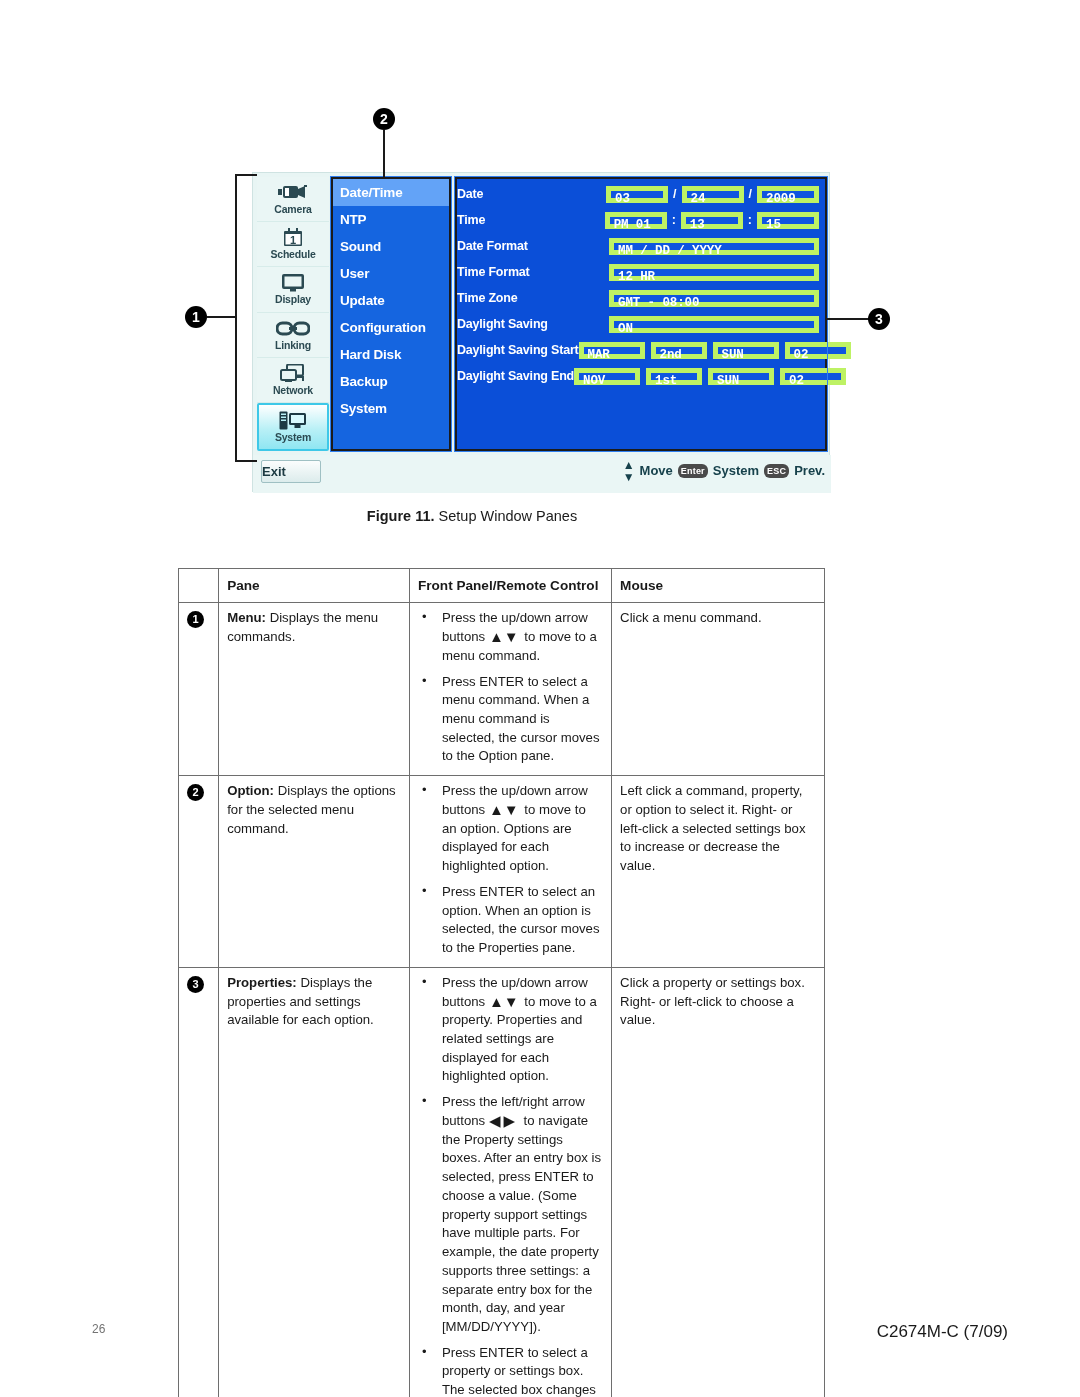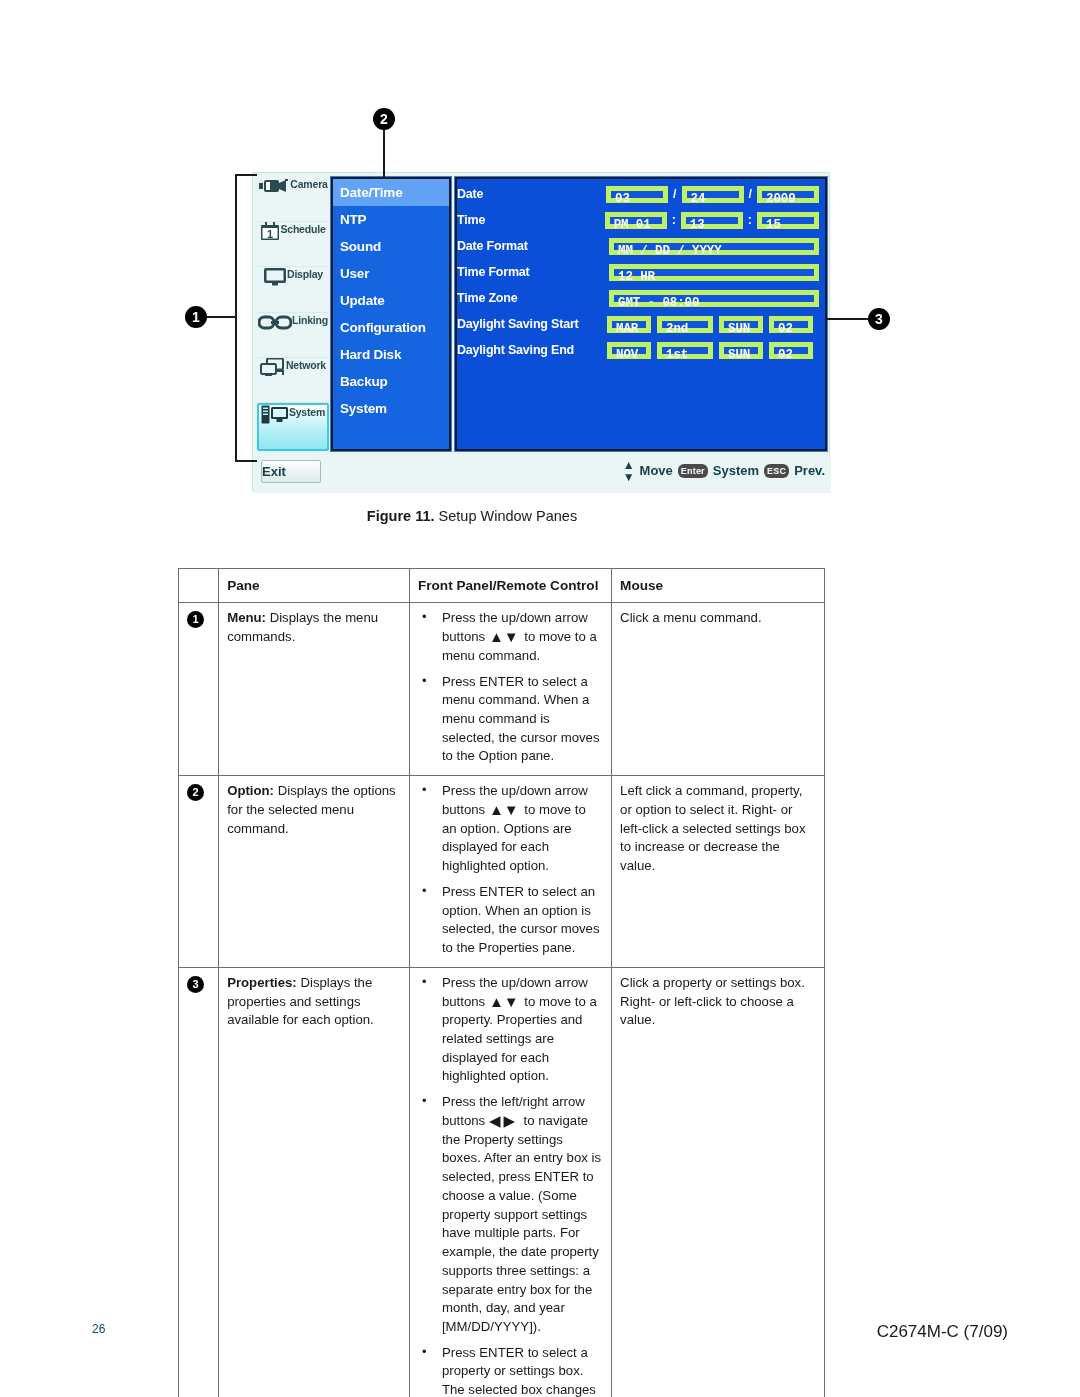--- a/index.html
+++ b/index.html
@@ -69,21 +69,22 @@
     top: 4px;
     width: 72px;
     height: 274px;
     background: #eaf6f5;
     display: flex;
     flex-direction: column;
   }
   .menu-item {
     flex: 1 1 0;
     display: flex;
-    flex-direction: row;
+    flex-direction: column;
+    align-items: center;
     justify-content: center;
     border-bottom: 1px solid #d7ecea;
     position: relative;
   }
   .menu-item:last-child { border-bottom: none; }
   .menu-item.selected {
     background: linear-gradient(#ffffff, #b9f0f6 55%, #8fe6f2);
     border: 2px solid #3ec8e8;
     box-sizing: border-box;
     border-radius: 2px;
@@ -173,21 +174,21 @@
     font-family: Liberation Mono, monospace;
   }
   .sep {
     color: #ffffff;
     font-size: 12.5px;
     font-weight: bold;
     padding: 0 5px;
   }
   .f-date { width: 62px; }
   .f-full { width: 100%; }
-  .f-dst  { width: 44px; margin-right: 6px; }
+  .f-dst  { width: 66px; margin-right: 6px; }
   .f-dst-w{ width: 56px; margin-right: 6px; }
 
   
   #dvr-status {
     position: absolute;
     left: 0;
     top: 282px;
     width: 578px;
     height: 38px;
     background: #eaf6f5;
@@ -314,21 +315,21 @@
     margin-right: 2px;
   }
   .arrowpair.lr { letter-spacing: 3px; }
 
   
   #pg-num {
     position: absolute;
     left: 92px;
     top: 1322px;
     font-size: 12px;
-    color: #0c4a6e;
+    color: #737373;
   }
   #doc-code {
     position: absolute;
     right: 72px;
     top: 1322px;
     font-size: 17px;
     color: #1a1a1a;
   }
 </style>
 </head>
@@ -480,20 +481,26 @@
           </span>
         </div>
 
         <div class="prop-row">
           <span class="prop-label">Time Zone</span>
           <span class="prop-fields">
             <span class="field f-full">GMT - 08:00</span>
           </span>
         </div>
 
+        <div class="prop-row">
+          <span class="prop-label">Daylight Saving</span>
+          <span class="prop-fields">
+            <span class="field f-full">ON</span>
+          </span>
+        </div>
 
         <div class="prop-row">
           <span class="prop-label">Daylight Saving Start</span>
           <span class="prop-fields">
             <span class="field f-dst">MAR</span>
             <span class="field f-dst-w">2nd</span>
             <span class="field f-dst">SUN</span>
             <span class="field f-dst">02</span>
           </span>
         </div>

